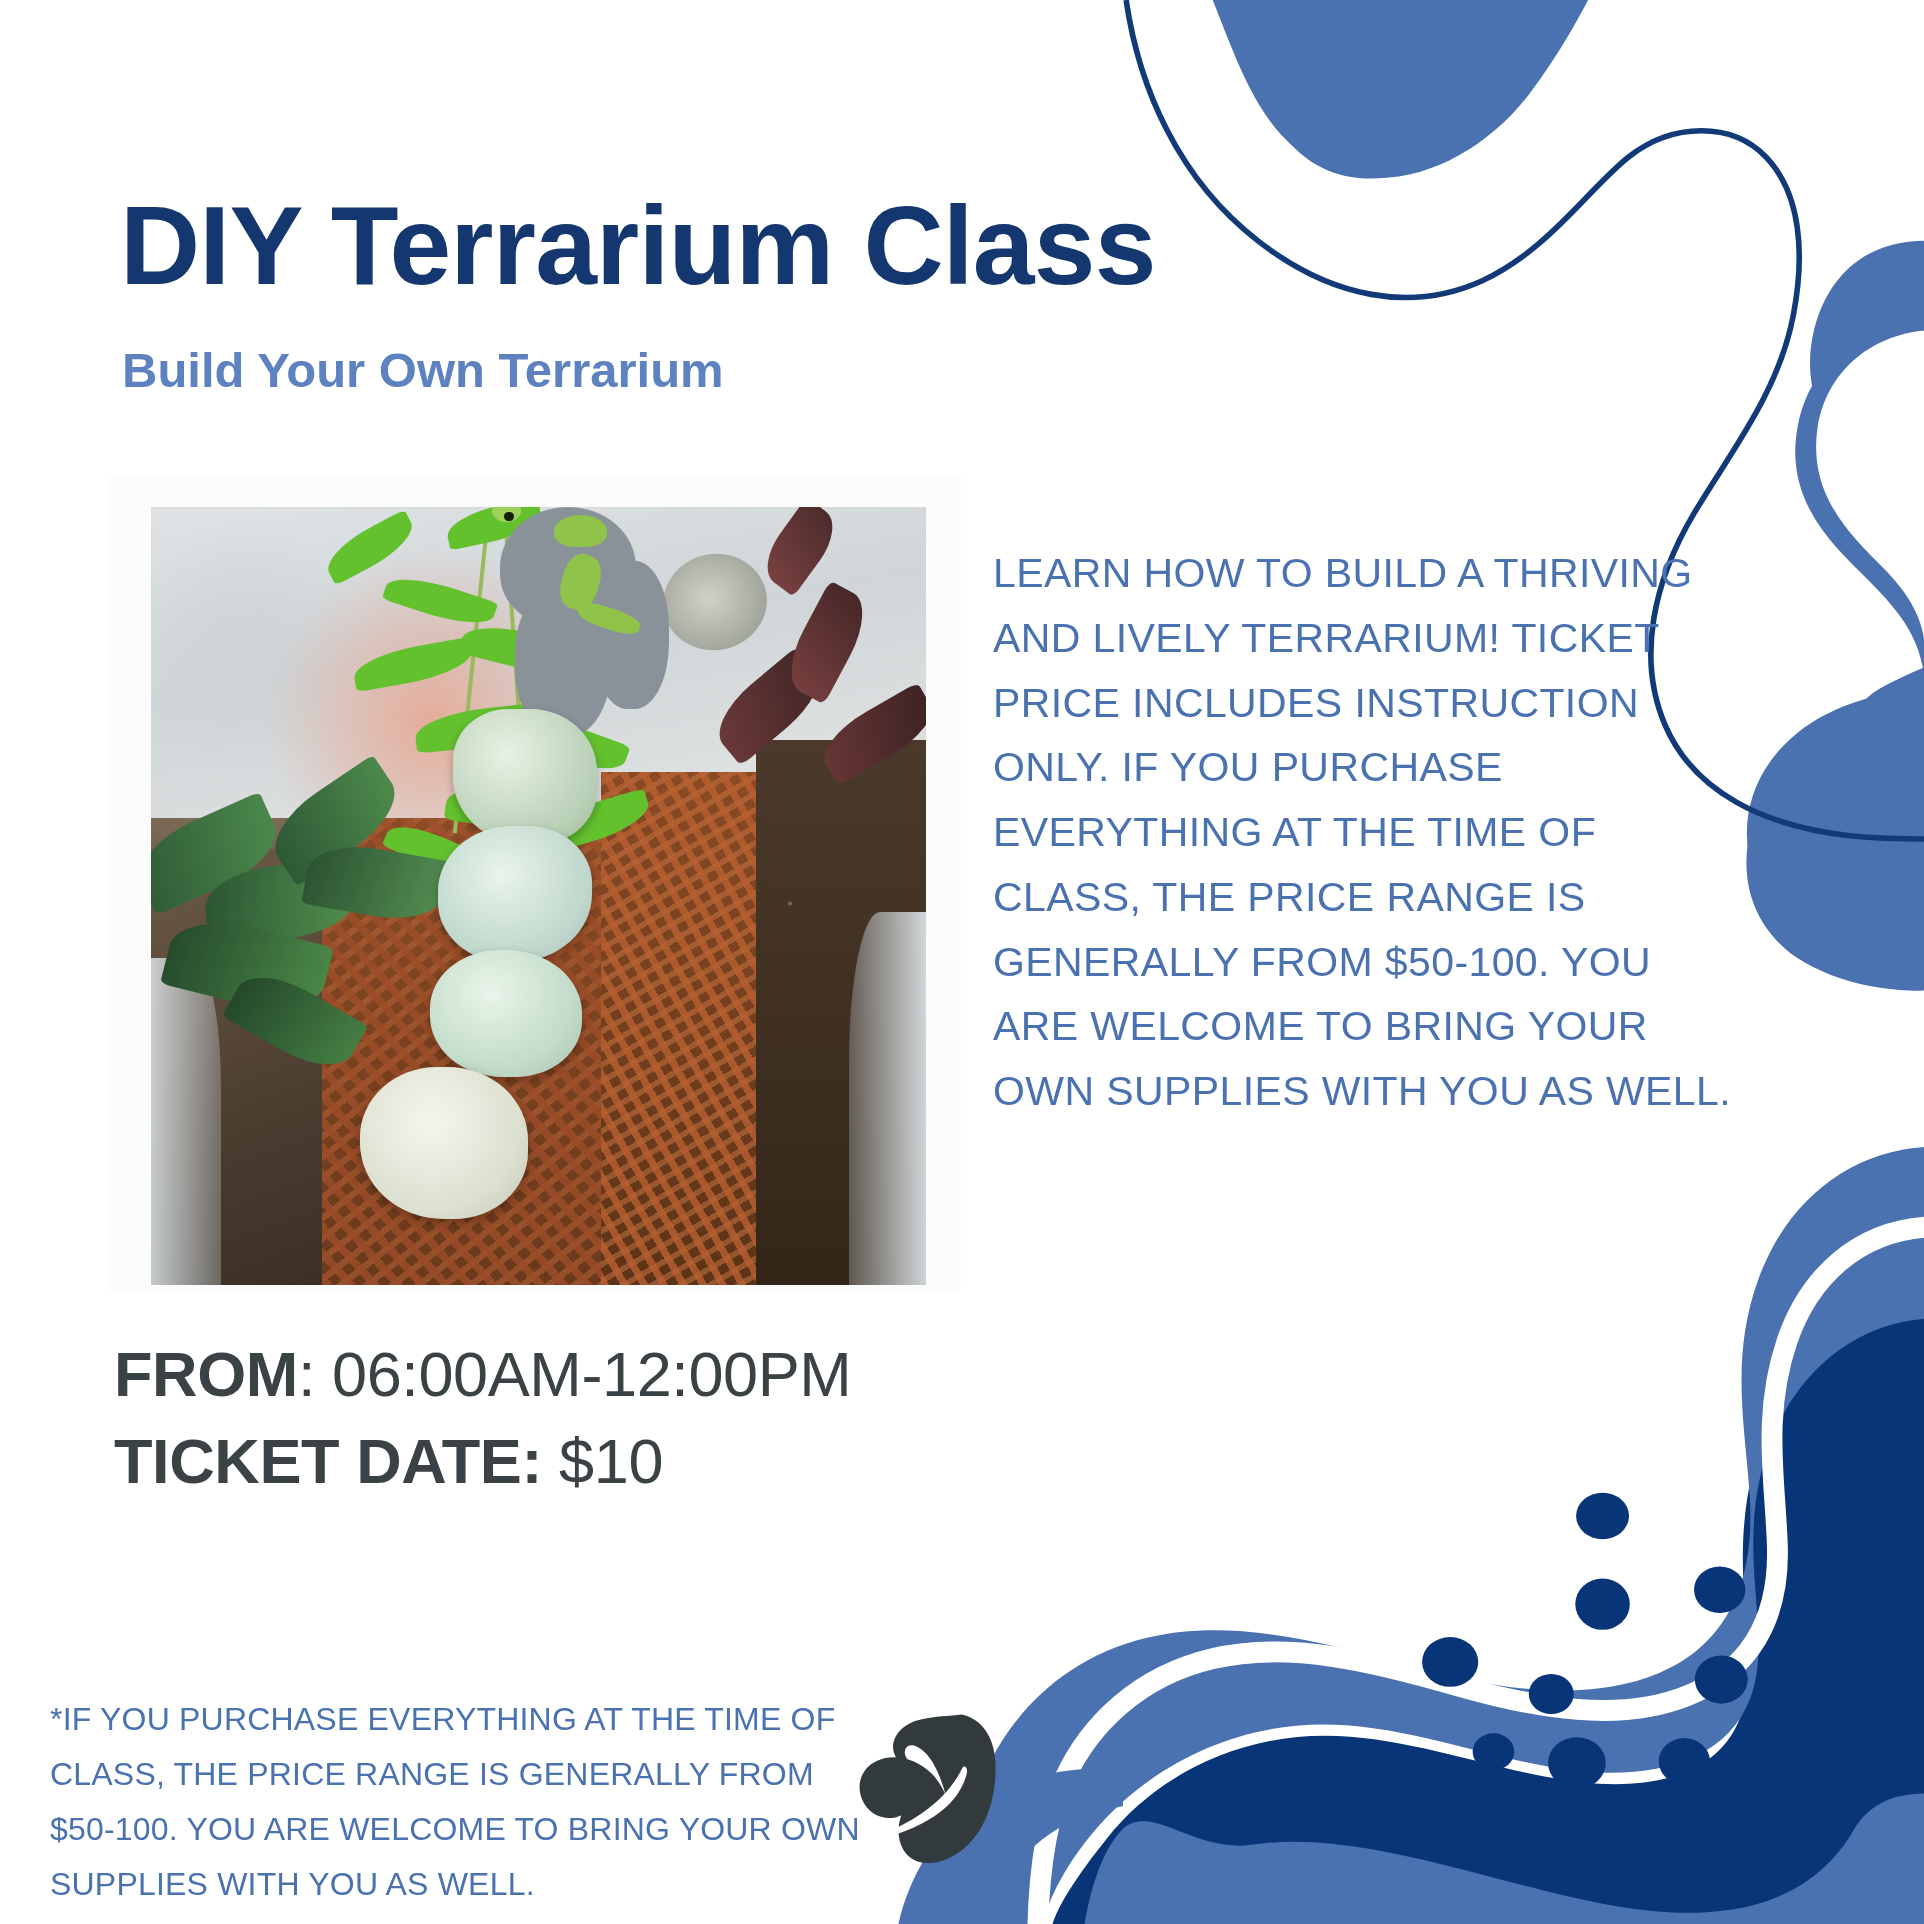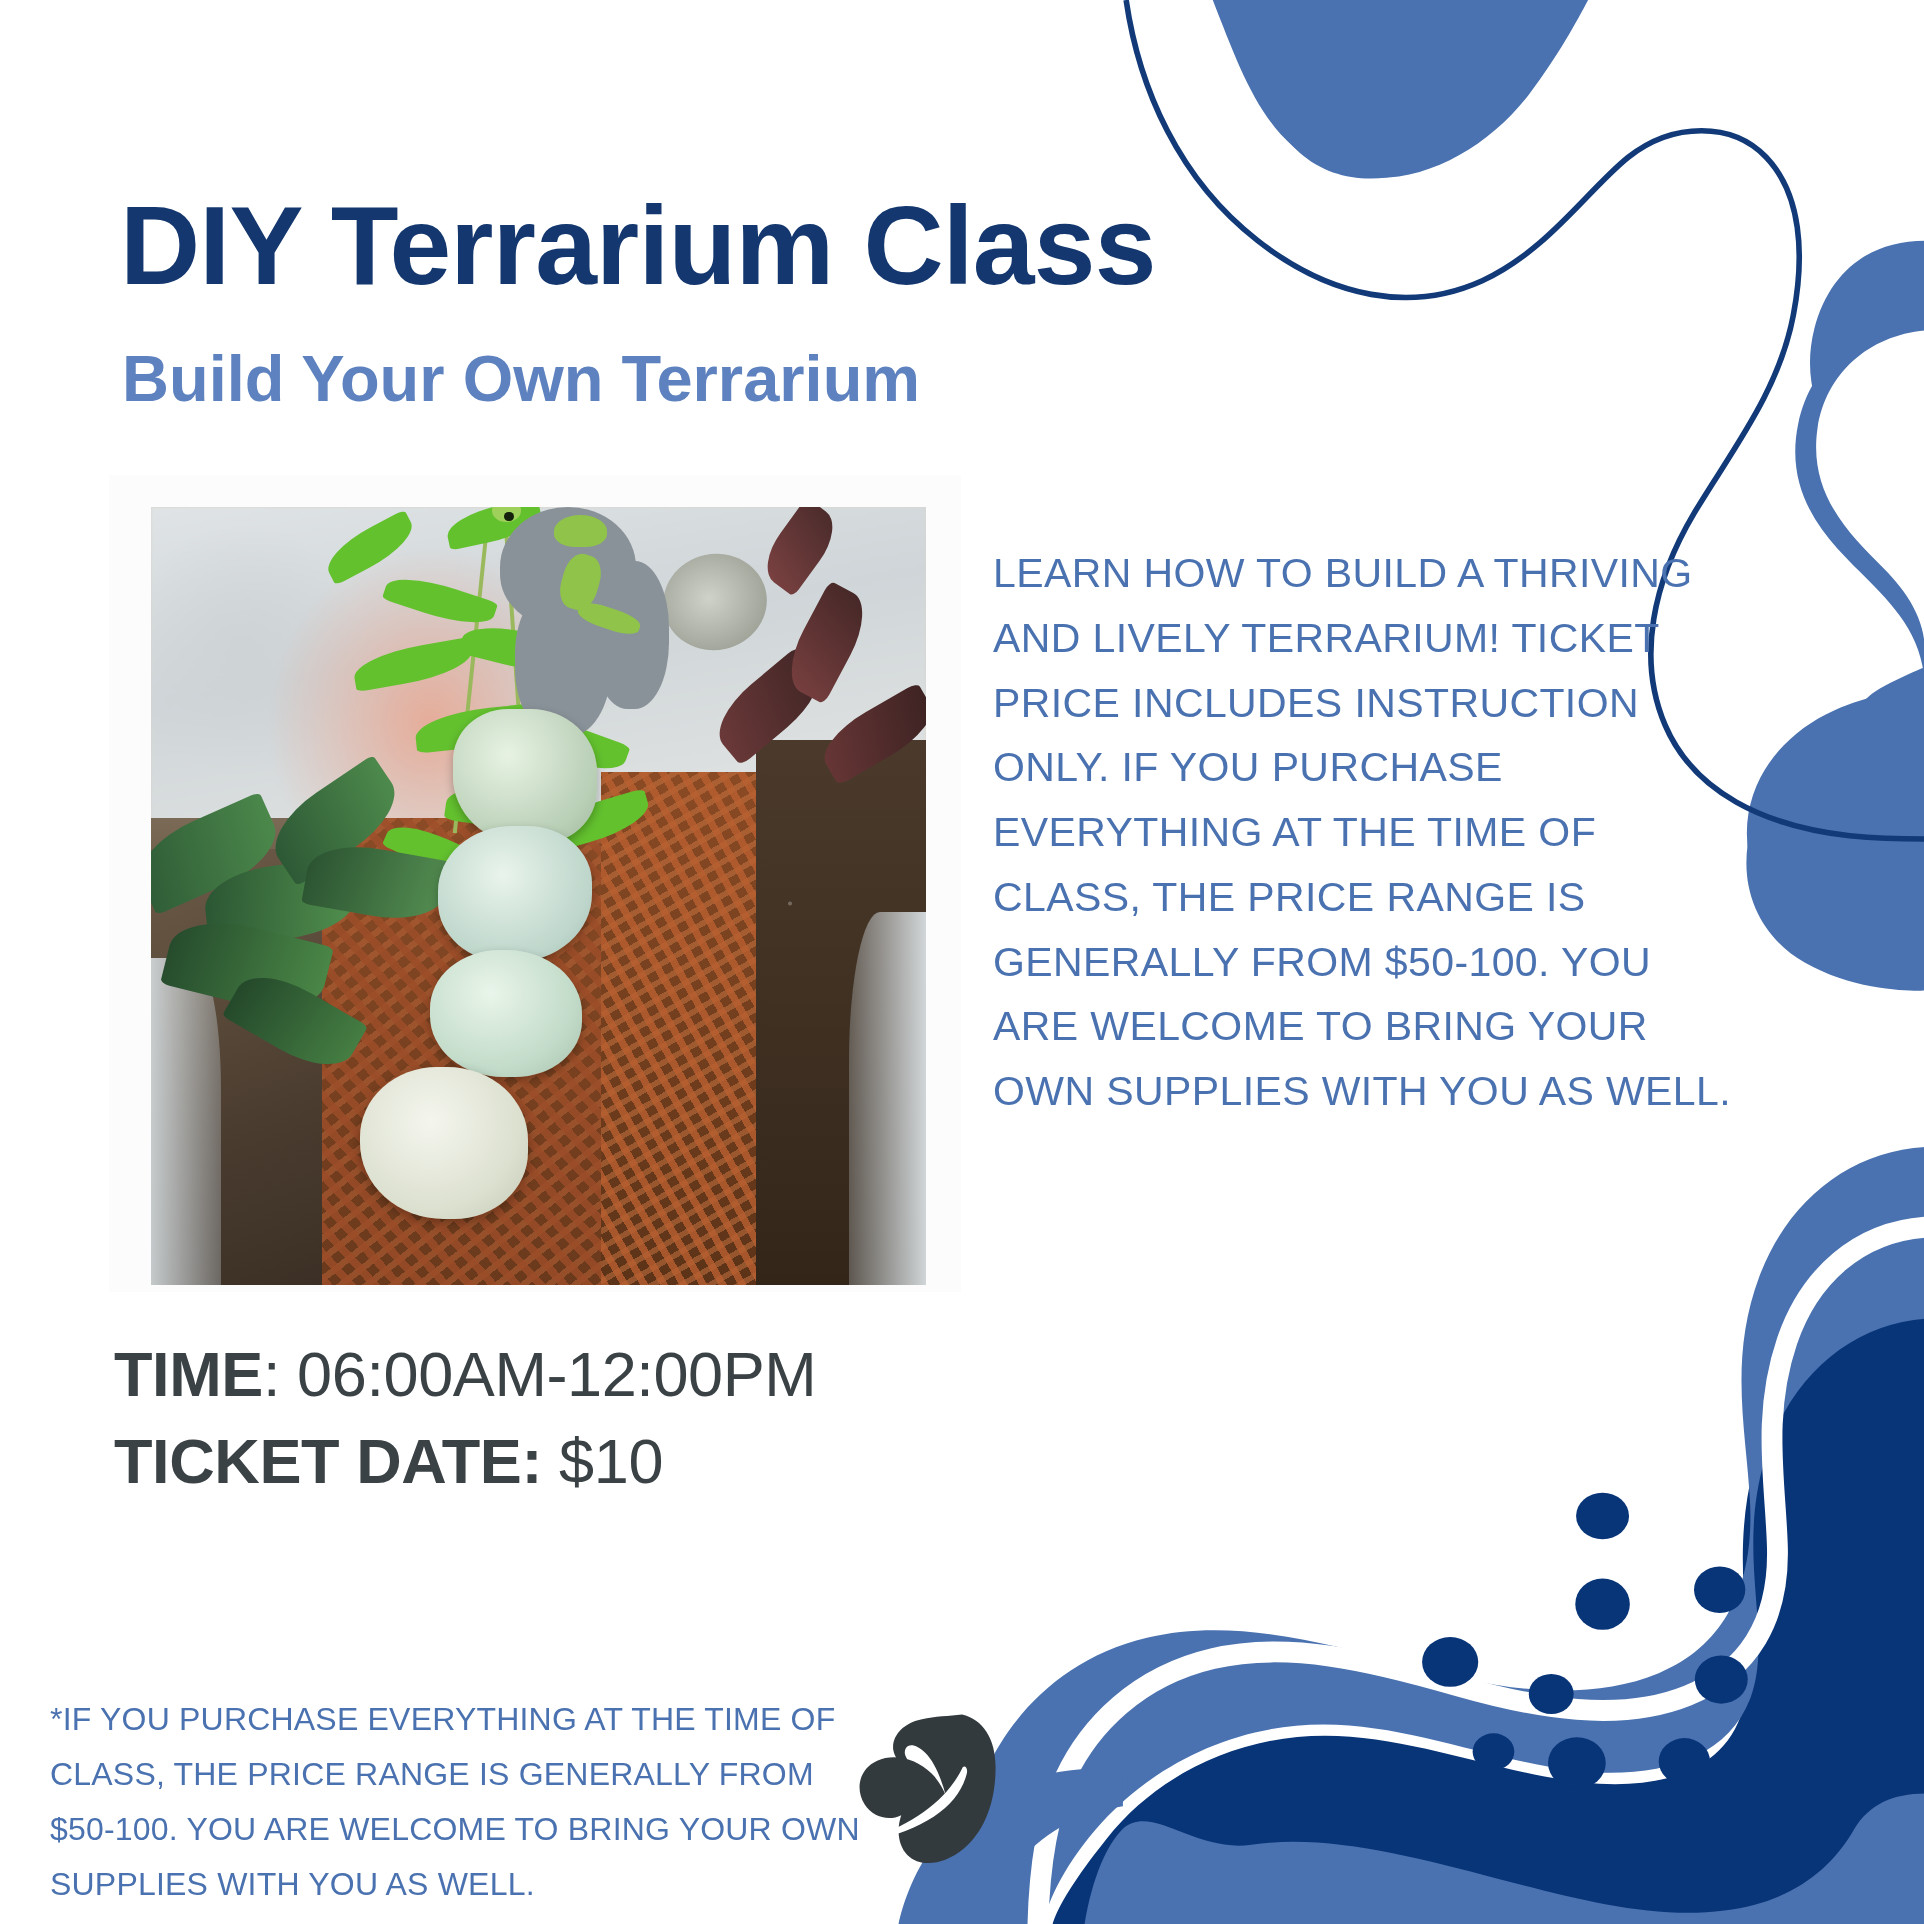--- a/index.html
+++ b/index.html
@@ -19,21 +19,21 @@
   .title{
     position:absolute;left:120px;top:191px;
     font-size:111px;line-height:1.0;
     font-weight:bold;
     color:#13376e;
     letter-spacing:-0.8px;
     white-space:nowrap;
   }
   .subtitle{
     position:absolute;left:122px;top:346px;
-    font-size:65px;line-height:1.0;
+    font-size:49px;line-height:1.0;
     font-weight:bold;
     color:#5d82bf;
     letter-spacing:0px;
     white-space:nowrap;
   }
 
   
   .photo-panel{
     position:absolute;left:109px;top:475px;
     width:852px;height:817px;
@@ -326,21 +326,21 @@
     <div class="stone" style="left:39%;top:26%;width:144px;height:135px;border-radius:38% 46% 40% 50%;background:radial-gradient(ellipse at 38% 34%,#e7f2e3,#b9cfb6 70%,#9fb89c);box-shadow:0 4px 9.6px rgba(0,0,0,.28);"></div>
     <div class="stone" style="left:37%;top:41%;width:154px;height:136px;border-radius:48% 42% 50% 44%;background:radial-gradient(ellipse at 42% 36%,#e9f4ec,#bed6cb 68%,#a3bcb0);box-shadow:0 4px 9.6px rgba(0,0,0,.28);"></div>
     <div class="stone" style="left:36%;top:57%;width:152px;height:127px;border-radius:46% 50% 44% 48%;background:radial-gradient(ellipse at 40% 34%,#e9f5ea,#c1dac8 66%,#a6c0ad);box-shadow:0 4px 9.6px rgba(0,0,0,.28);"></div>
     <div class="stone" style="left:27%;top:72%;width:168px;height:152px;border-radius:46% 48% 44% 50%;background:radial-gradient(ellipse at 42% 36%,#f4f6ee,#dce0cf 64%,#c3c8b5);box-shadow:0 4px 11.2px rgba(0,0,0,.3);"></div>
   </div>
 
   <div class="body-copy">LEARN HOW TO BUILD A THRIVING AND LIVELY TERRARIUM! TICKET PRICE INCLUDES INSTRUCTION ONLY. IF YOU PURCHASE EVERYTHING AT THE TIME OF CLASS, THE PRICE RANGE IS GENERALLY FROM $50-100. YOU ARE WELCOME TO BRING YOUR OWN SUPPLIES WITH YOU AS WELL.</div>
 
   <div class="details">
     <div class="detail-row">
-      <span class="lbl">TIME</span><span>: </span><span>06:00AM-12:00PM</span>
+      <span class="lbl">FROM</span><span>: </span><span>06:00AM-12:00PM</span>
     </div>
     <div class="detail-row">
       <span class="lbl">TICKET DATE:</span>
       <span>$10</span>
     </div>
   </div>
 
   <div class="footnote">*IF YOU PURCHASE EVERYTHING AT THE TIME OF CLASS, THE PRICE RANGE IS GENERALLY FROM $50-100. YOU ARE WELCOME TO BRING YOUR OWN SUPPLIES WITH YOU AS WELL.</div>
 
   <svg class="logo" viewBox="0 0 220 240">

